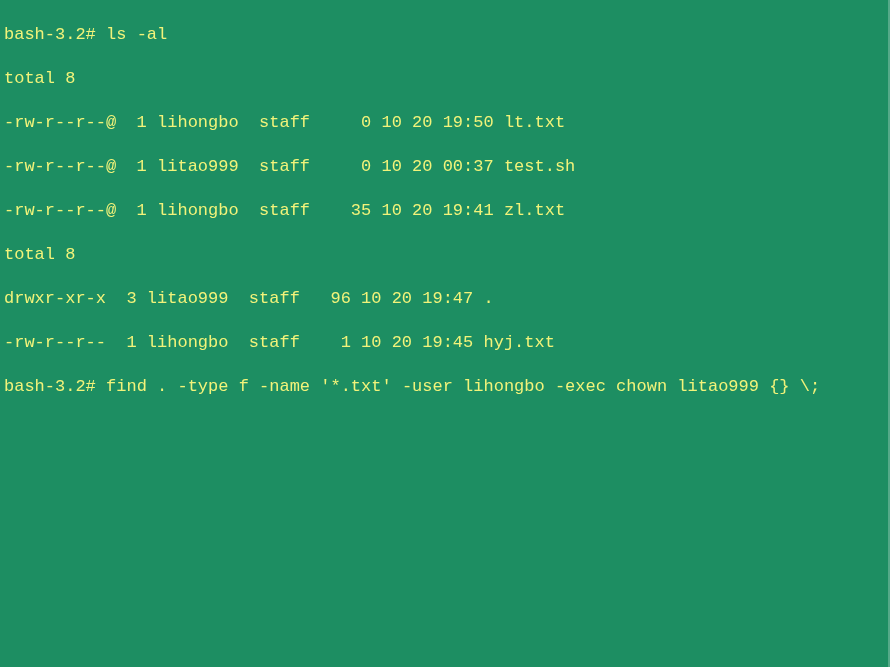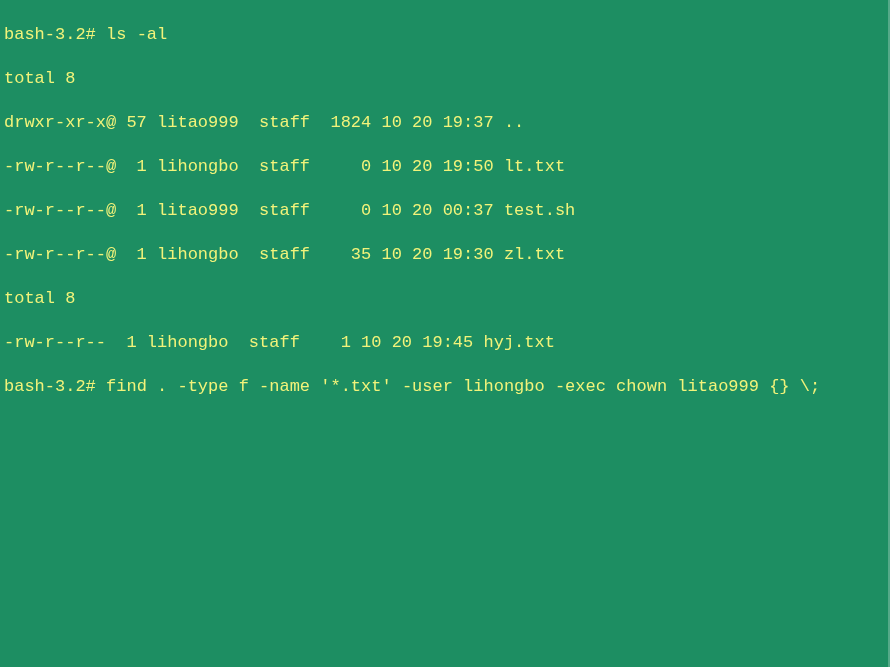--- a/index.html
+++ b/index.html
@@ -35,25 +35,25 @@
     height: 667px;
     background: rgba(255,255,255,0.25);
   }
 </style>
 </head>
 <body>
 
 <div class="terminal">
 <span class="line"><span>bash-3.2# </span><span>ls -al</span></span>
 <span class="line">total 8</span>
-<span class="line">drwxr-xr-x@ 57 litao999  staff  1824 10 20 19:37 ..</span>
 <span class="line">-rw-r--r--@  1 lihongbo  staff     0 10 20 19:50 lt.txt</span>
 <span class="line">-rw-r--r--@  1 litao999  staff     0 10 20 00:37 test.sh</span>
-<span class="line">-rw-r--r--@  1 lihongbo  staff    35 10 20 19:30 zl.txt</span>
+<span class="line">-rw-r--r--@  1 lihongbo  staff    35 10 20 19:41 zl.txt</span>
 <span class="line">total 8</span>
+<span class="line">drwxr-xr-x  3 litao999  staff   96 10 20 19:47 .</span>
 <span class="line">-rw-r--r--  1 lihongbo  staff    1 10 20 19:45 hyj.txt</span>
 <span class="line"><span>bash-3.2# </span><span>find . -type f -name '*.txt' -user lihongbo -exec chown litao999 {} \;</span></span>
 <span class="line"> </span>
 
 
 
 
 
 
 

